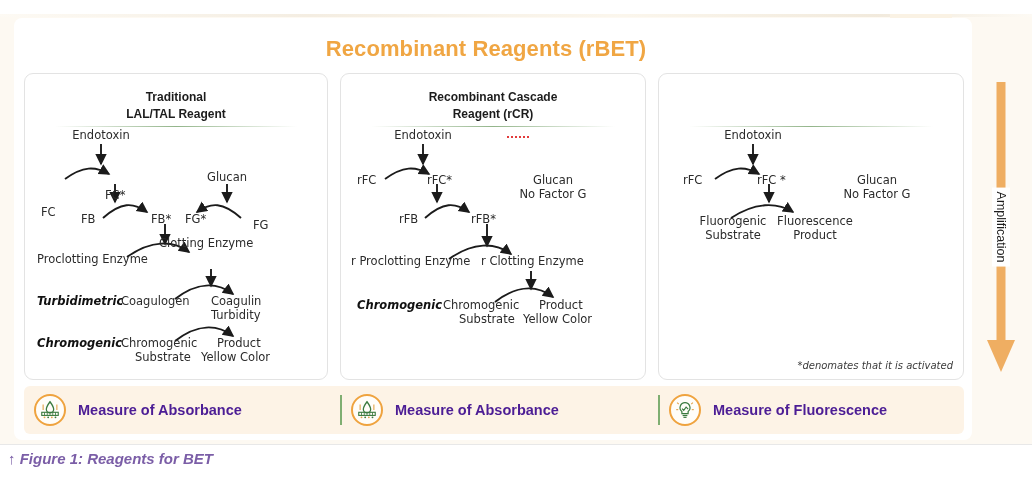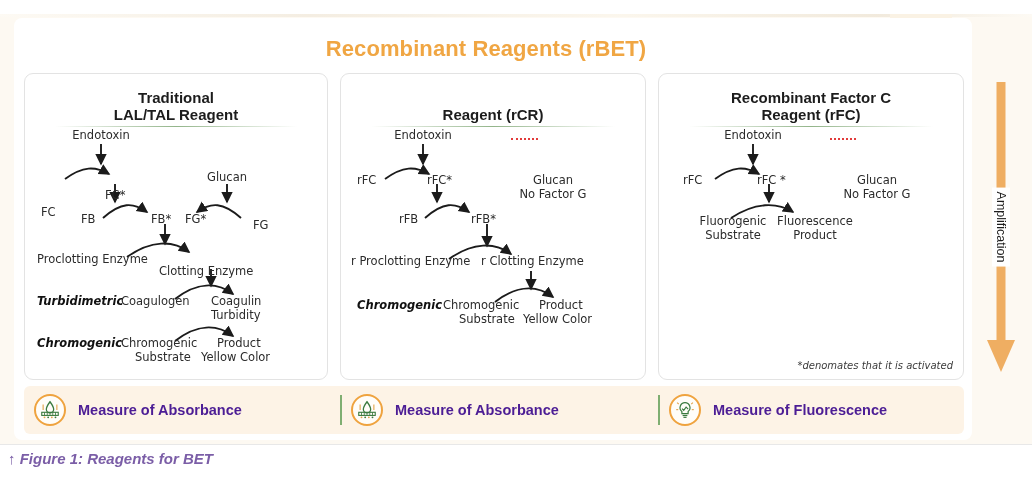--- a/index.html
+++ b/index.html
@@ -50,21 +50,21 @@
   .panel {
     position: absolute; top: 0; height: 307px;
     background: #ffffff; border: 1px solid #e3e3e3; border-radius: 9px;
   }
   .panel-1 { left: 0px;   width: 304px; }
   .panel-2 { left: 316px; width: 306px; }
   .panel-3 { left: 634px; width: 306px; }
 
   .panel-head {
     position: absolute; left: 0; top: 15px; width: 100%;
-    text-align: center; font-size: 15px; font-weight: bold; color: #1c1c1c;
+    text-align: center; font-size: 12px; font-weight: bold; color: #1c1c1c;
     line-height: 17px;
   }
   .sp-err { border-bottom: 2px dotted #e23b3b; padding-bottom: 15px; }
 
   .head-rule {
     position: absolute; left: 10%; top: 52px; width: 80%; height: 1px;
     background: linear-gradient(90deg, rgba(120,160,110,0), #6f9c63, rgba(120,160,110,0));
     opacity:.75;
   }
 
@@ -177,36 +177,36 @@
 
         <div class="node ctr" style="left:76px; top:2px;">Endotoxin</div>
         <div class="node" style="left:16px; top:47px;margin-top:32px;">FC</div>
         <div class="node" style="left:80px; top:62px;">FC*</div>
         <div class="node" style="left:56px; top:86px;">FB</div>
         <div class="node" style="left:126px;top:86px;">FB*</div>
         <div class="node" style="left:160px;top:86px;">FG*</div>
         <div class="node" style="left:228px;top:92px;">FG</div>
         <div class="node ctr" style="left:202px;top:44px;">Glucan</div>
         <div class="node" style="left:12px; top:126px;text-align:right;">Proclotting Enzyme</div>
-        <div class="node" style="left:134px;top:138px;">Clotting Enzyme</div>
+        <div class="node" style="left:134px;top:110px;">Clotting Enzyme</div>
         <div class="node em" style="left:12px; top:168px;">Turbidimetric</div>
         <div class="node" style="left:96px; top:168px;">Coagulogen</div>
         <div class="node" style="left:186px;top:168px;">Coagulin</div>
         <div class="node" style="left:186px;top:182px;">Turbidity</div>
         <div class="node em" style="left:12px; top:210px;">Chromogenic</div>
         <div class="node" style="left:96px; top:210px;">Chromogenic</div>
         <div class="node" style="left:110px;top:224px;">Substrate</div>
         <div class="node" style="left:192px;top:210px;">Product</div>
         <div class="node" style="left:176px;top:224px;">Yellow Color</div>
       </div>
     </div>
 
     <div class="panel panel-2">
       <div class="panel-head">
-        <br>
+        <span>Recombinant Cascade</span><br>
         <span>Reagent (</span><span class="sp-err">rCR</span><span>)</span>
       </div>
       <div class="head-rule"></div>
 
       <div class="diagram">
         <svg width="306" height="255" viewBox="0 0 306 255">
           <defs>
             <marker id="ah2" markerWidth="7" markerHeight="7" refX="5.2" refY="3" orient="auto">
               <path d="M0,0 L6,3 L0,6 z" fill="#1b1b1b"></path>
             </marker>
@@ -234,24 +234,20 @@
         <div class="node" style="left:140px;top:128px;">r Clotting Enzyme</div>
         <div class="node em" style="left:16px; top:172px;">Chromogenic</div>
         <div class="node" style="left:102px;top:172px;">Chromogenic</div>
         <div class="node" style="left:118px;top:186px;">Substrate</div>
         <div class="node" style="left:198px;top:172px;">Product</div>
         <div class="node" style="left:182px;top:186px;">Yellow Color</div>
       </div>
     </div>
 
     <div class="panel panel-3">
-      <div class="panel-head">
-        <span>Recombinant Factor C</span><br>
-        <span>Reagent (</span><span class="sp-err">rFC</span><span>)</span>
-      </div>
       <div class="head-rule"></div>
 
       <div class="diagram">
         <svg width="306" height="255" viewBox="0 0 306 255">
           <defs>
             <marker id="ah3" markerWidth="7" markerHeight="7" refX="5.2" refY="3" orient="auto">
               <path d="M0,0 L6,3 L0,6 z" fill="#1b1b1b"></path>
             </marker>
           </defs>
           <g stroke="#1b1b1b" stroke-width="1.9" fill="none" marker-end="url(#ah3)">

